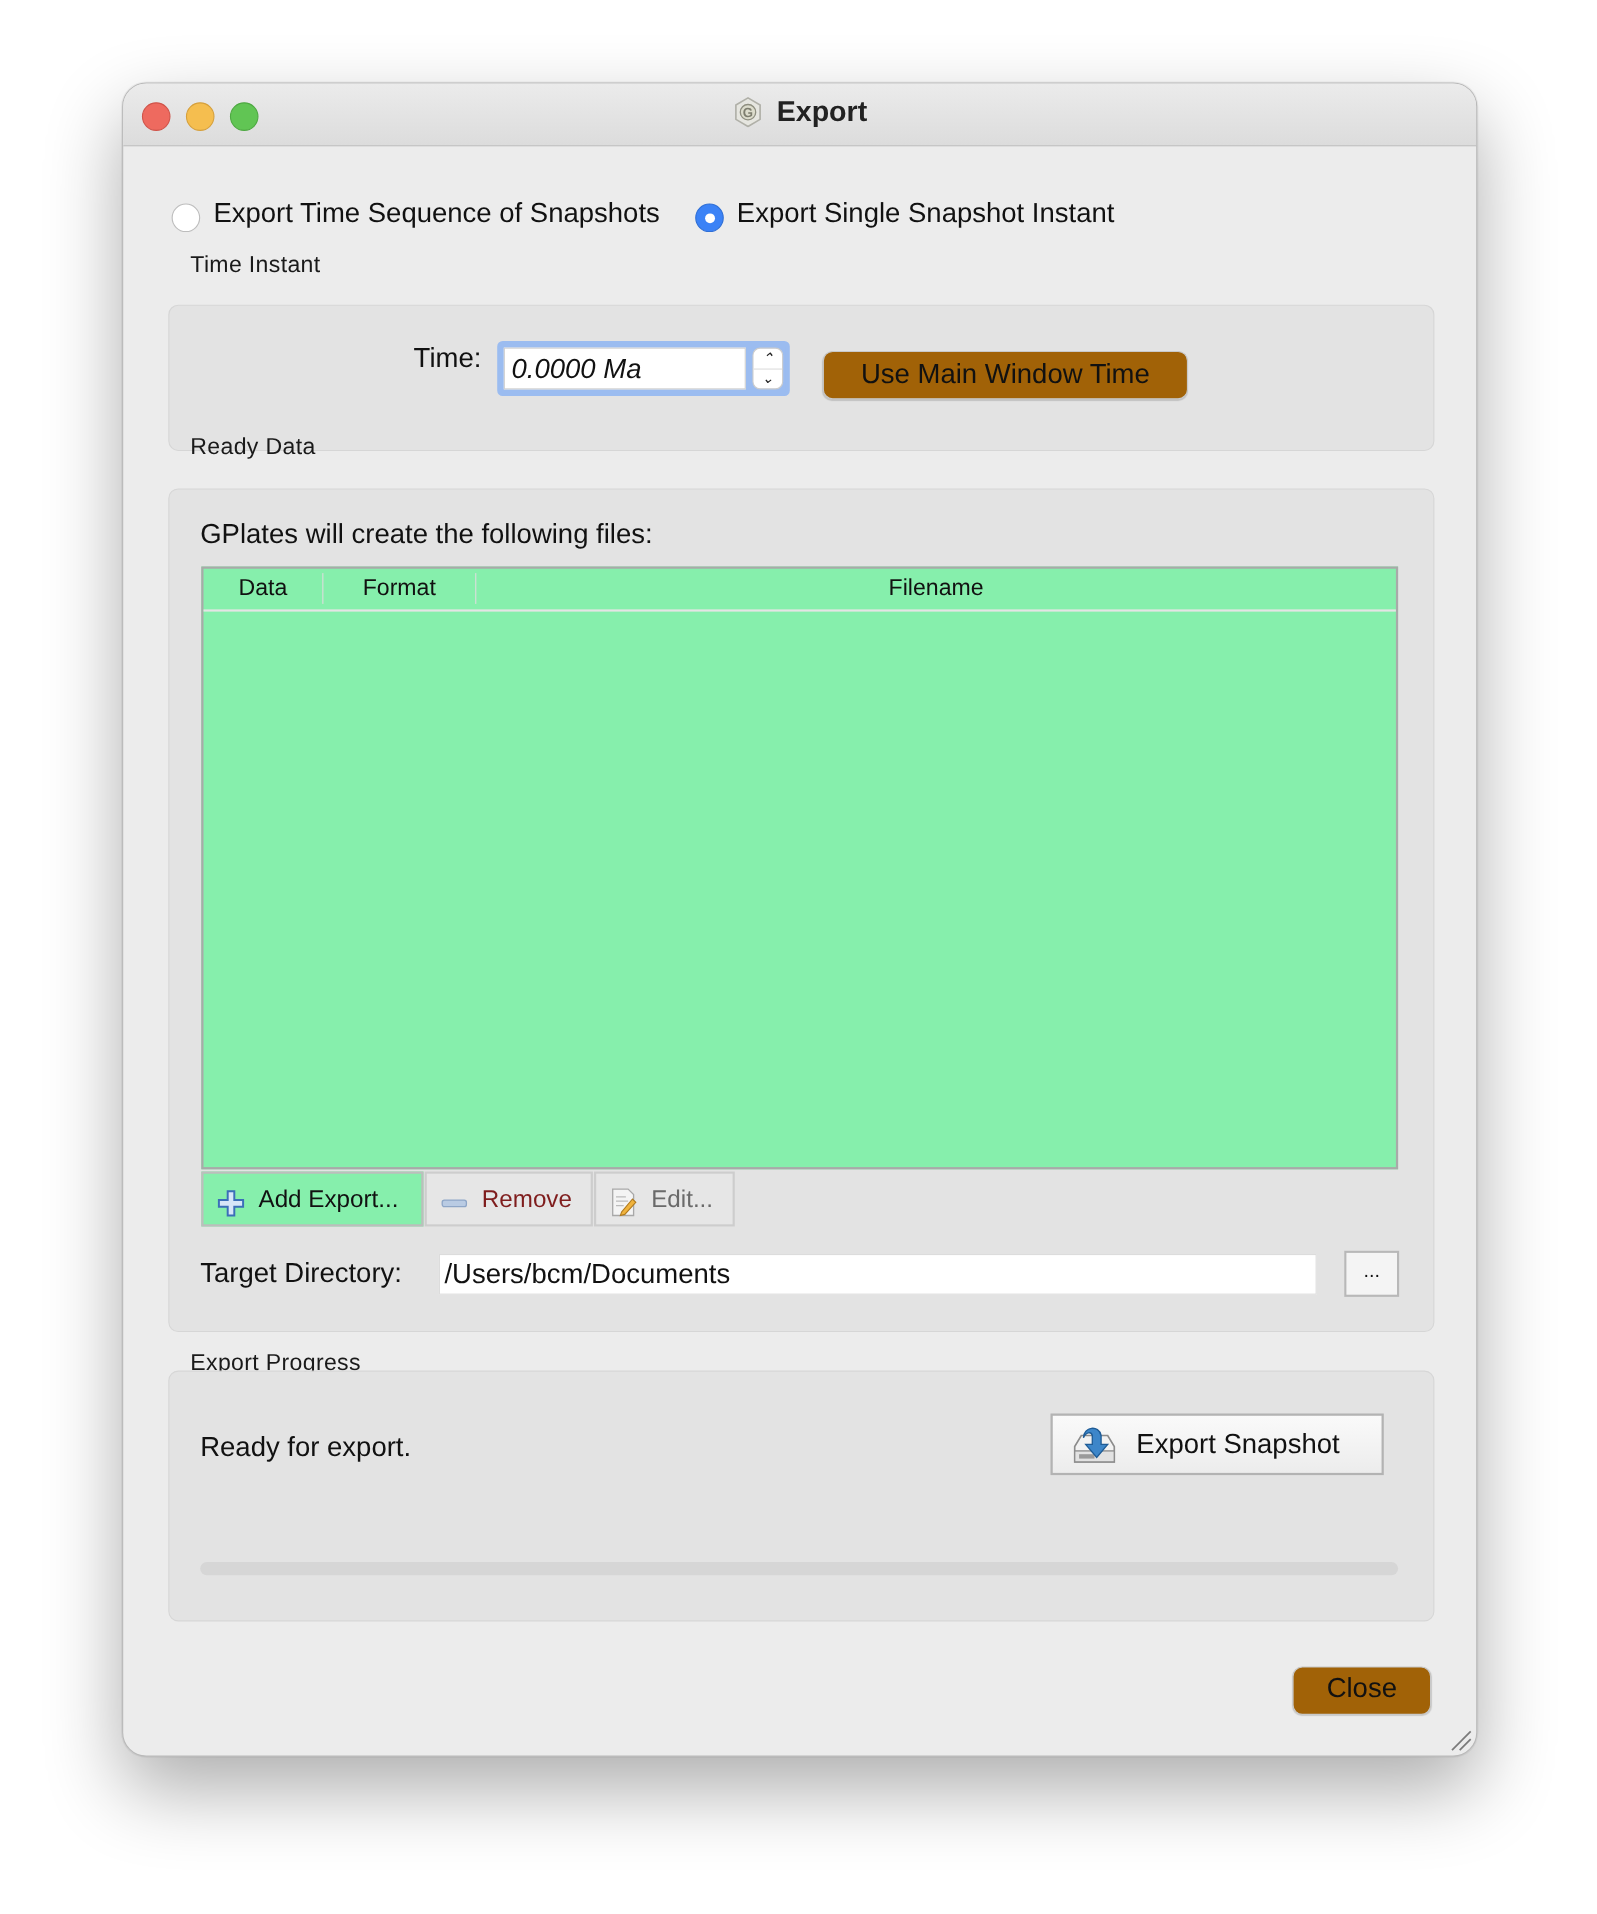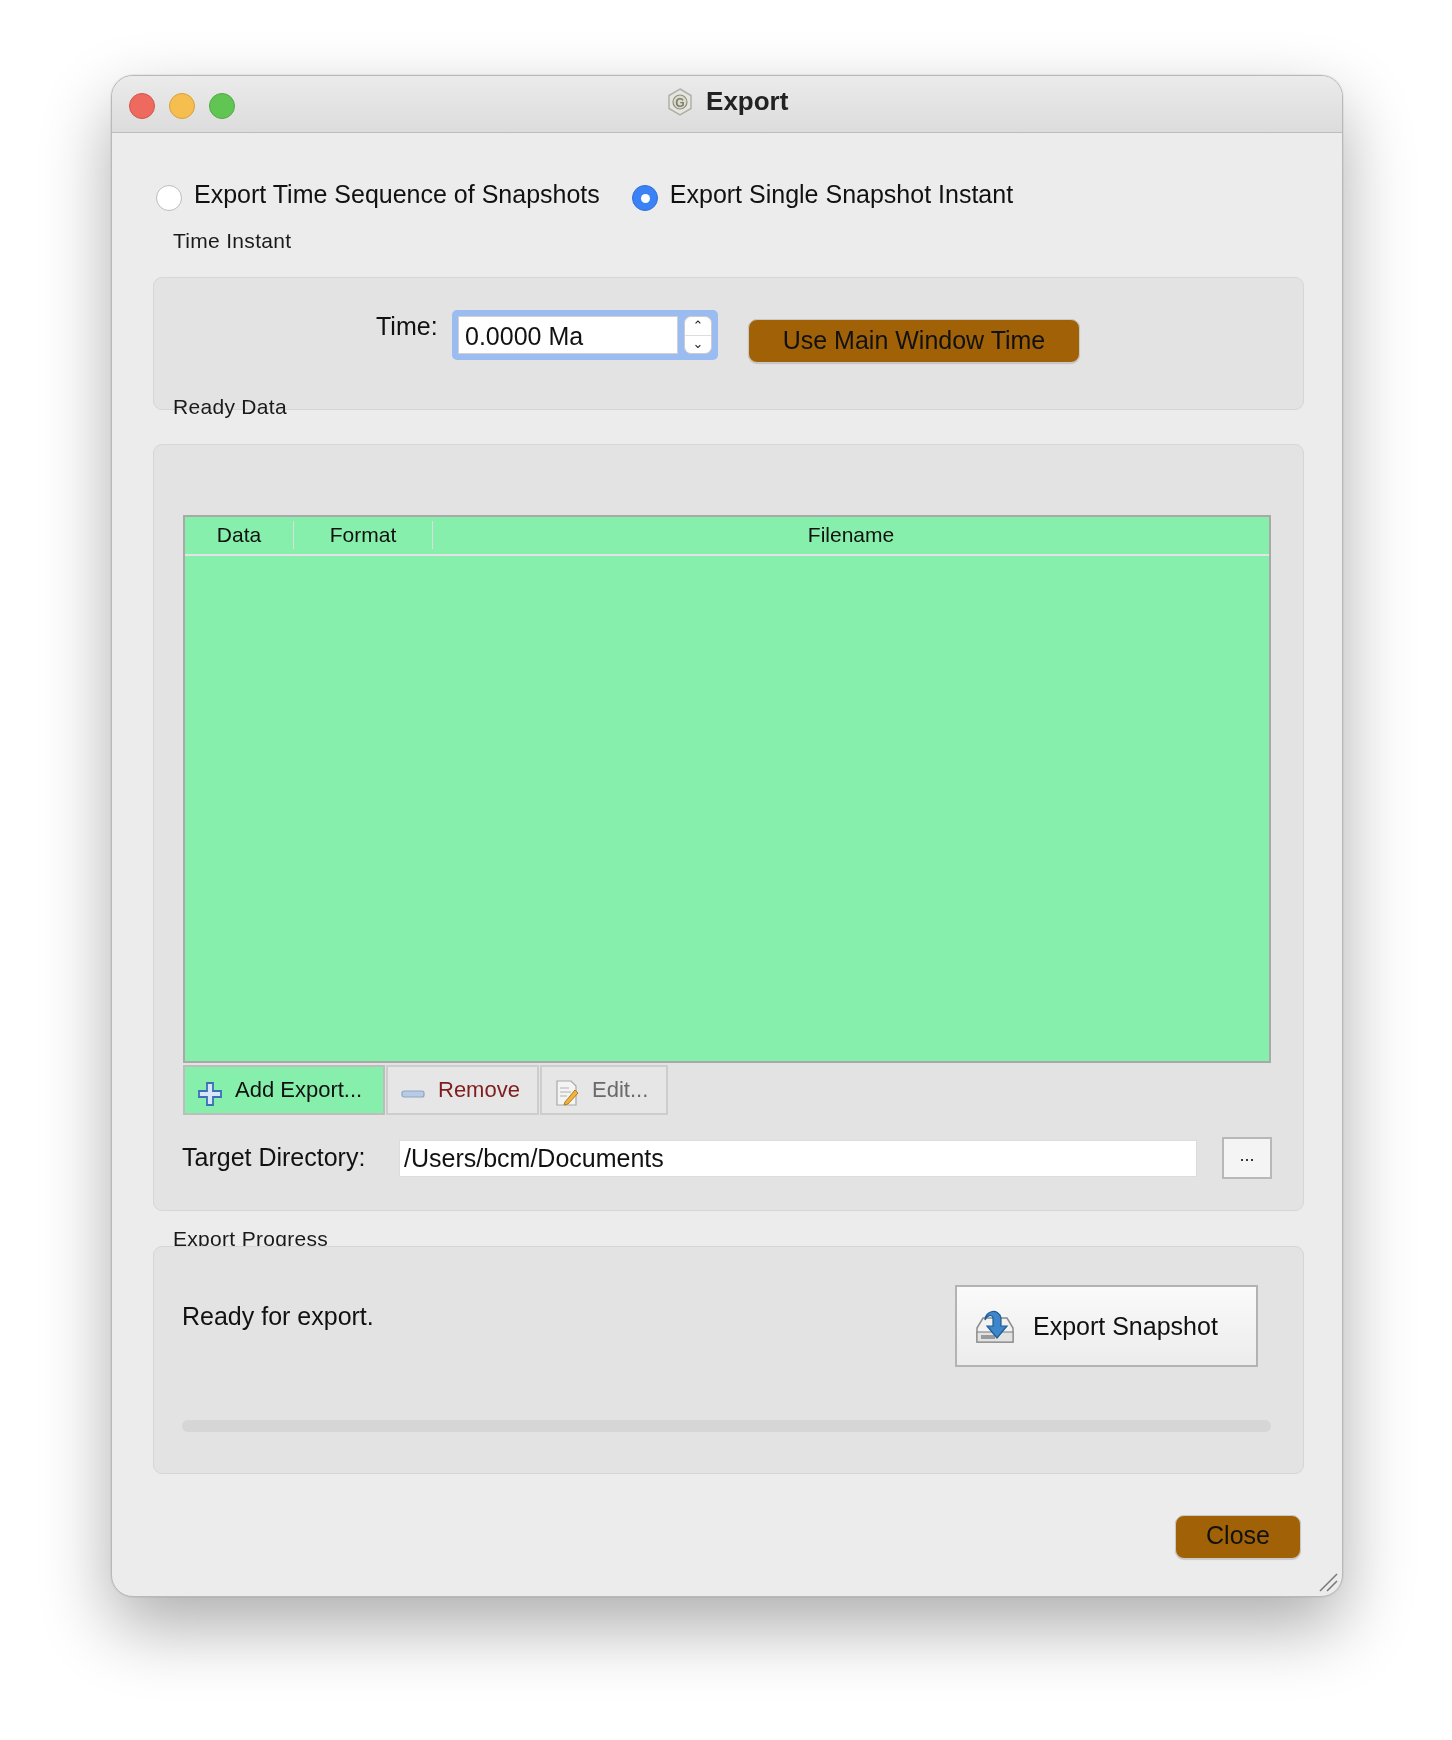--- a/index.html
+++ b/index.html
@@ -40,21 +40,21 @@
 
   .group-label { position:absolute; left:61px; font-size:21px; color:#1a1a1a; letter-spacing:0.3px; }
   .group-box {
     position:absolute; left:41px; width:1149px; background:#e3e3e3;
     border:1px solid #d6d6d6; border-radius:9px;
   }
 
   .time-label { position:absolute; left:264px; top:236px; font-size:25px; }
   .time-spin {
     position:absolute; left:340px; top:234px; width:266px; height:50px; box-sizing:border-box;
-    border:4px solid #9bbcf0; border-radius:5px; background:#9bbcf0;
+    border:4px solid #9bbcf0; border-radius:5px; background:#9bbcf0;font-style:italic;
   }
   .time-input {
     position:absolute; left:2px; top:2px; width:220px; height:38px; background:#fff; border:1px solid #d0d0d0;
     font-size:25px; line-height:38px; padding-left:6px; box-sizing:border-box; font-family:"Liberation Sans", sans-serif;
   }
   .spin-btns {
     position:absolute; right:2px; top:2px; width:28px; height:38px; background:#fff; border-radius:7px;
     border:1px solid #ccc; box-sizing:border-box;
   }
   .spin-up, .spin-down { position:absolute; left:0; width:100%; height:50%; text-align:center; font-size:13px; line-height:18px; color:#222; }
@@ -89,21 +89,21 @@
     position:absolute; left:287px; top:1064px; width:798px; height:37px; background:#fff; border:1px solid #dcdcdc;
     box-sizing:border-box; font-size:25px; line-height:35px; padding-left:4px;
   }
   .browse-btn {
     position:absolute; left:1110px; top:1061px; width:50px; height:42px; background:#f4f4f4; border:2px solid #b8b8b8;
     box-sizing:border-box; font-size:18px; text-align:center; line-height:32px;
   }
 
   .status-text { position:absolute; left:70px; top:1226px; font-size:25px; }
   .export-btn {
-    position:absolute; left:843px; top:1209px; width:303px; height:82px; border:2px solid #b3b3b3; box-sizing:border-box;
+    position:absolute; left:843px; top:1209px; width:303px; height:56px; border:2px solid #b3b3b3; box-sizing:border-box;
     background:linear-gradient(#fafafa,#ececec); display:flex; align-items:center; font-size:25px;
   }
   .progress {
     position:absolute; left:70px; top:1344px; width:1089px; height:12px; border-radius:6px; background:#d6d6d6;
   }
   .progress-fill { position:absolute; left:0; top:0; height:100%; border-radius:6px; background:#3b82f6; }
 
   .close-btn { left:1063px; top:1439px; width:124px; height:42px; line-height:38px; }
   .resize-grip { position:absolute; right:4px; bottom:4px; width:22px; height:22px; }
 </style>
@@ -145,20 +145,21 @@
     <div class="time-input">0.0000 Ma</div>
     <div class="spin-btns">
       <div class="spin-up">⌃</div>
       <div class="spin-down">⌄</div>
     </div>
   </div>
   <div class="btn-rounded use-main">Use Main Window Time</div>
 
   <div class="group-label" style="top:319px;">Ready Data</div>
   <div class="group-box" style="top:368px; height:765px;"></div>
+  <div class="gp-text">GPlates will create the following files:</div>
 
   <div class="table">
     <div class="thead">
       <div class="th" style="left:0; width:108px;">Data</div>
       <div class="th-sep" style="left:108px;"></div>
       <div class="th" style="left:109px; width:138px;">Format</div>
       <div class="th-sep" style="left:247px;"></div>
       <div class="th" style="left:248px; width:836px;">Filename</div>
     </div>
     <div style="position:absolute;left:0;top:39px;right:0;bottom:0;"></div>

